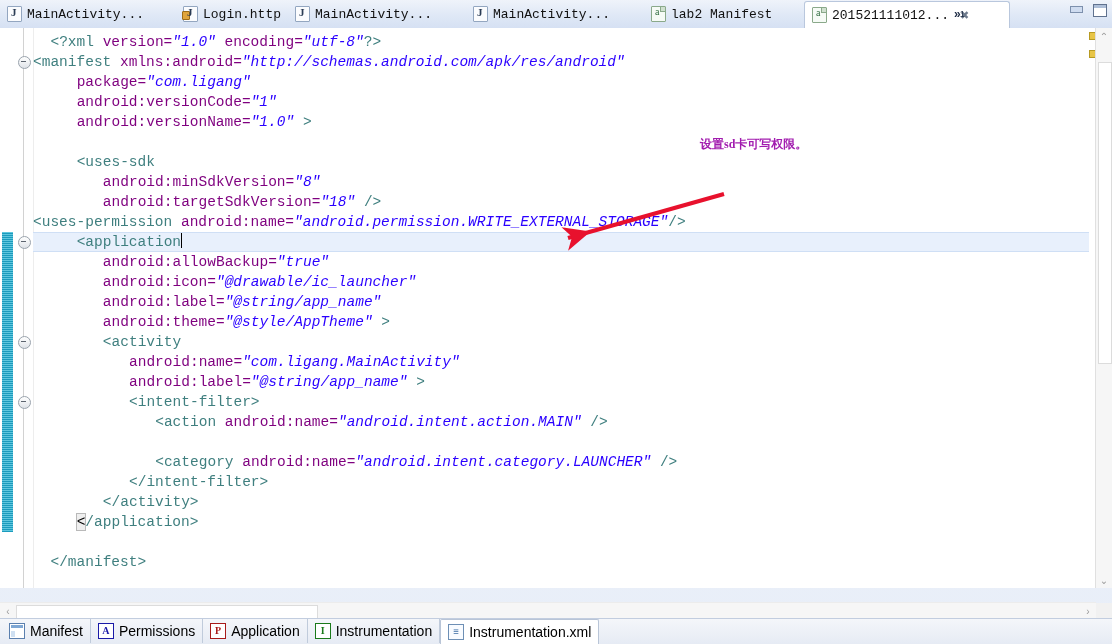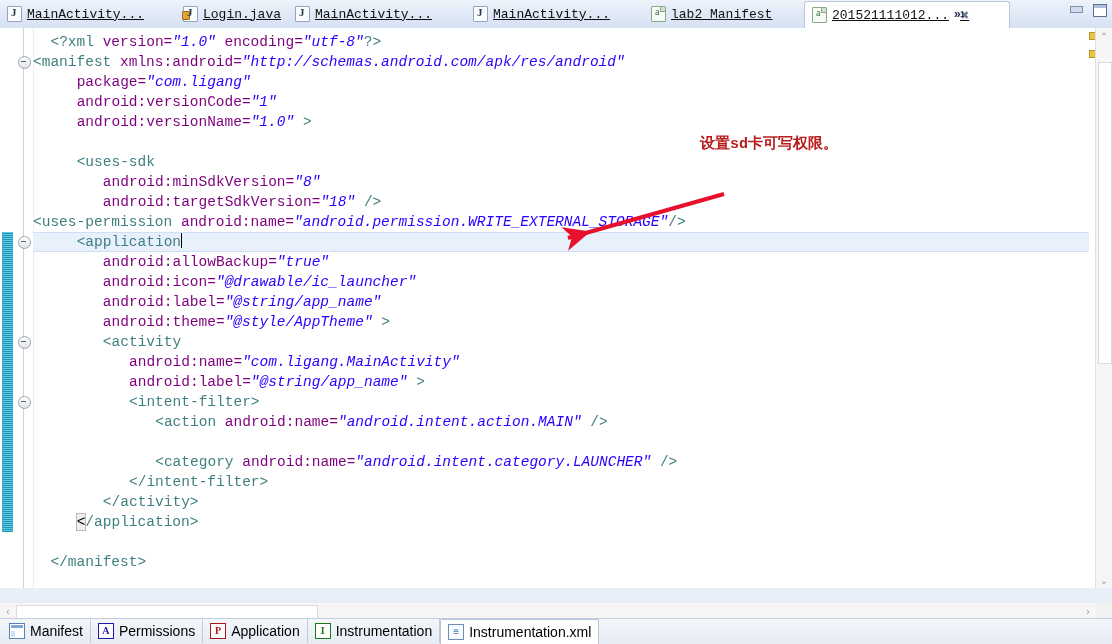--- a/index.html
+++ b/index.html
@@ -14,21 +14,21 @@
        background:linear-gradient(#f3f6fb,#e8eef8);}
 
   
   .tabbar{position:absolute;left:0;top:0;width:1112px;height:28px;
           background:linear-gradient(180deg,#eff3fa 0%,#dfe8f6 55%,#d6e1f3 100%);
           border-bottom:1px solid #b5c4dc;}
   .tabs{position:absolute;left:0;top:0;height:28px;white-space:nowrap;}
   .tab{display:inline-flex;align-items:center;height:26px;margin-top:1px;
        padding:0 10px 0 7px;gap:5px;
        font-family:"Liberation Mono", monospace;font-size:13px;color:#111;
-       box-sizing:border-box;position:relative;text-decoration:underline;}
+       box-sizing:border-box;position:relative;}
   .tab.inactive{background:transparent;}
   .tab.inactive::after{content:"";position:absolute;right:0;top:5px;bottom:5px;
        width:1px;background:rgba(255,255,255,0.0);}
   .tab.active{
        background:#ffffff;
        border:1px solid #b9c7dd;border-bottom:none;
        border-radius:3px 3px 0 0;
        height:27px;margin-top:1px;}
   .tab .close{margin-left:6px;font-size:11px;color:#6d7a8c;
               font-family:"Liberation Sans",sans-serif;}
@@ -85,22 +85,22 @@
 
   
   .br{color:#3f7f7f;}          
   .at{color:#7f007f;margin-top:41px;}          
   .vl{color:#2a00ff;font-style:italic;}
   .caret{display:inline-block;width:1px;height:15px;background:#000;
          vertical-align:-2px;}
   .brbox{outline:1px solid #b9b9b9;background:#efefef;}
 
   
-  .anno{position:absolute;color:#b91c1c;font-family:Liberation Mono, monospace;
-        font-size:15px;line-height:17px;white-space:pre;font-weight:bold;}
+  .anno{position:absolute;color:#a21caf;font-family:Liberation Serif, serif;
+        font-size:12px;line-height:17px;white-space:pre;font-weight:bold;}
   .arrowsvg{position:absolute;left:548px;top:160px;}
 
   
   .vscroll{position:absolute;right:0;top:28px;width:16px;height:560px;
            background:#f6f6f6;border-left:1px solid #e0e0e0;}
   .vtrack{position:absolute;left:0;top:16px;width:16px;bottom:16px;background:#f6f6f6;}
   .vthumb{position:absolute;left:2px;top:18px;width:12px;height:300px;
           background:#ffffff;border:1px solid #dcdcdc;}
   .sbtn{width:16px;height:16px;display:flex;align-items:center;justify-content:center;
         color:#9b9b9b;font-size:10px;}
@@ -139,21 +139,21 @@
 <div class="app">
 
   <div class="tabbar">
     <div class="tabs" id="tabs">
         <div class="tab inactive" style="position: absolute; left: 0px; width: 176px;">
           <span class="ico ico-java"></span>
           <span>MainActivity...</span>
         </div>
         <div class="tab inactive" style="position: absolute; left: 176px; width: 112px;">
           <span class="ico ico-java ico-java-lock"></span>
-          <span>Login.java</span>
+          <span>Login.http</span>
         </div>
         <div class="tab inactive" style="position: absolute; left: 288px; width: 178px;">
           <span class="ico ico-java"></span>
           <span>MainActivity...</span>
         </div>
         <div class="tab inactive" style="position: absolute; left: 466px; width: 178px;">
           <span class="ico ico-java"></span>
           <span>MainActivity...</span>
         </div>
         <div class="tab inactive" style="position: absolute; left: 644px; width: 160px;">

